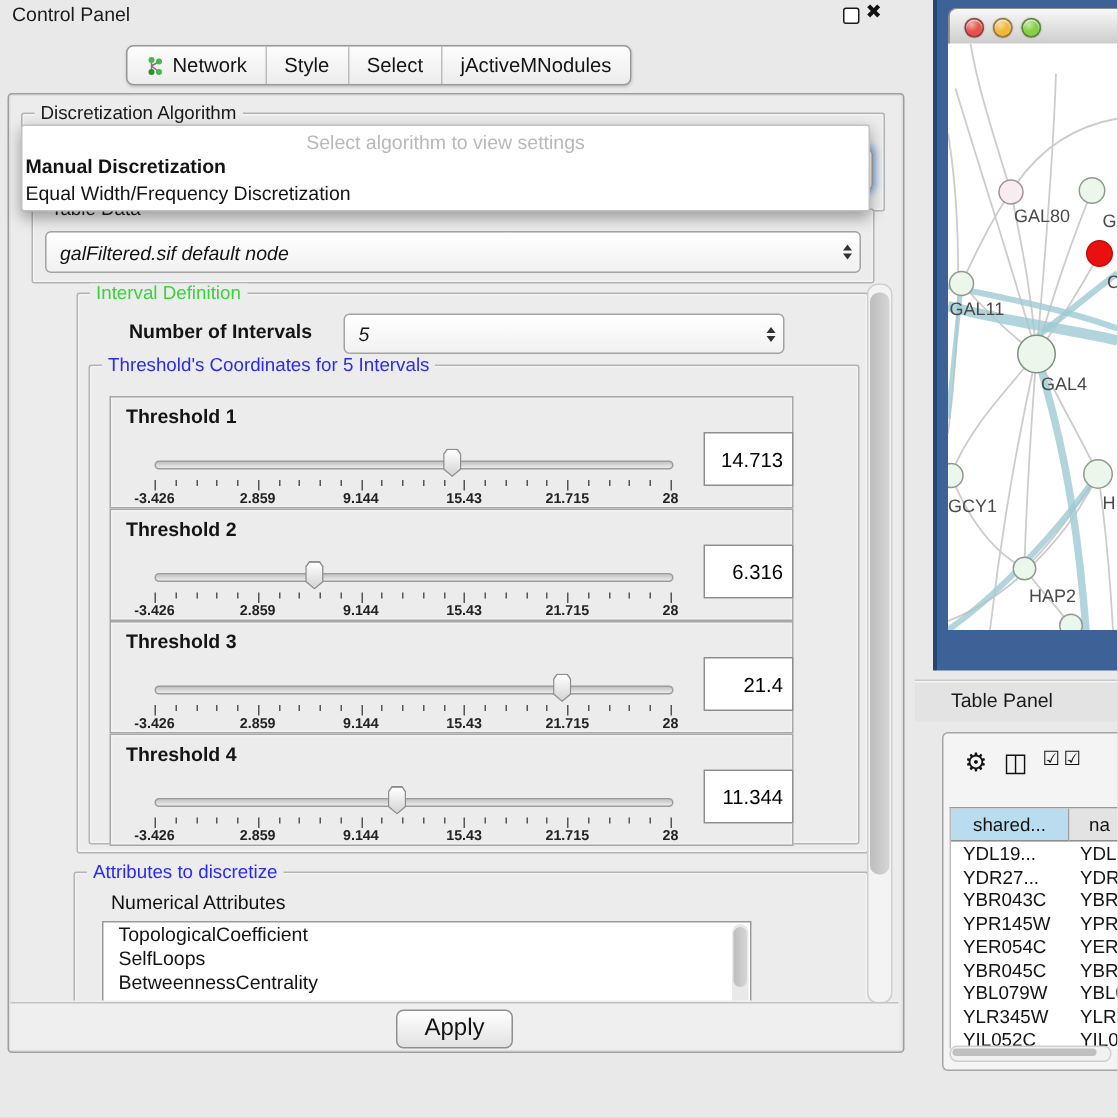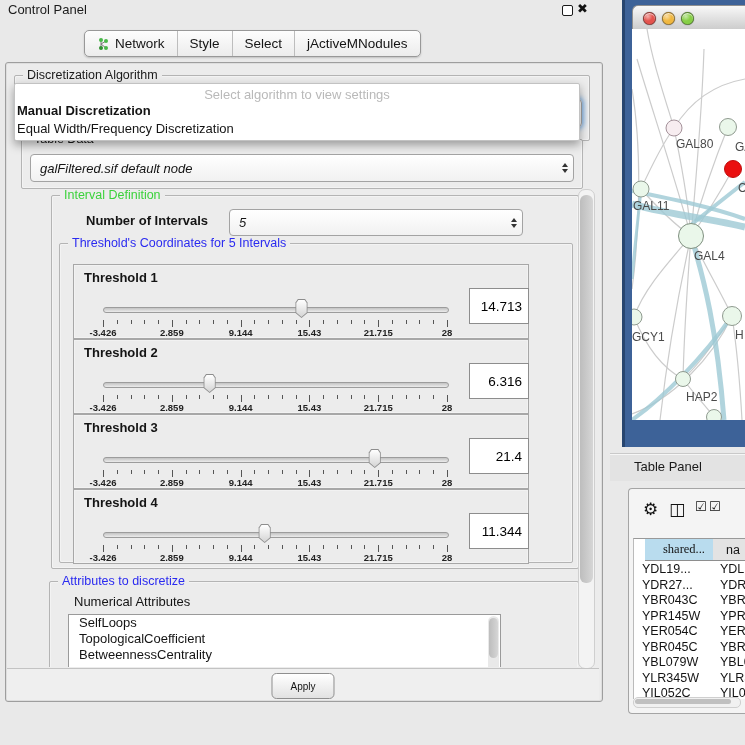--- a/index.html
+++ b/index.html
@@ -64,21 +64,21 @@
        background:#fff;font-family:"Liberation Sans",sans-serif;font-size:13.5px;text-align:right;padding-right:6px;}
 
   
   .nlist{position:absolute;background:#fff;border:1px solid #9a9a9a;overflow:hidden;}
   .nlist .li{font-size:13px;line-height:16px;padding-left:10px;white-space:nowrap;}
   .sb-v{position:absolute;background:#f3f3f3;border:1px solid #cfcfcf;border-radius:7px;}
   .sb-v .tb{position:absolute;left:1px;right:1px;background:linear-gradient(90deg,#bdbdbd,#d6d6d6);border-radius:6px;}
 
   .applybar{left:1px;top:605px;width:592px;height:31px;border-top:1px solid #c3c3c3;background:#efefef;}
   .btn{position:absolute;height:24px;padding:0 18px;border:1px solid #8f8f8f;border-radius:5px;
-       background:linear-gradient(#ffffff,#e2e2e2);font-size:10px;display:flex;align-items:center;}
+       background:linear-gradient(#ffffff,#e2e2e2);font-size:16px;display:flex;align-items:center;}
 
   
   .net-frame{left:622px;top:0;width:123px;height:447px;
              background:linear-gradient(90deg,#27456f 0px,#27456f 3px,#3d6298 3px);}
   .mac-bar{left:632px;top:5px;width:113px;height:24px;border:1px solid #8f8f8f;border-right:none;
            border-radius:6px 0 0 0;background:linear-gradient(#f8f8f8,#cbcbcb);}
   .light{position:absolute;top:6px;width:11px;height:11px;border-radius:50%;box-shadow:inset 0 1px 1px rgba(255,255,255,.7),0 0 1px rgba(0,0,0,.6);}
   .net-canvas{left:632px;top:29px;width:113px;height:391px;background:#fff;overflow:hidden;}
 
   
@@ -336,22 +336,22 @@
             <div class="tlab" style="left: 373px;">28</div>
             <input class="val" value="11.344" style="">
           </div>
         </div>
 
       <div class="grp" style="left:35px;top:392px;width:528px;height:150px;">
         <span class="gt blue">Attributes to discretize</span>
         <div class="abs" style="left:24px;top:12px;font-weight:normal;font-size:13px;text-align:right;">Numerical Attributes</div>
         <div class="nlist" style="left:18px;top:32px;width:431px;height:80px;">
           <div id="attr-items">
+              <div class="li">TopologicalCoefficient</div>
               <div class="li">SelfLoops</div>
-              <div class="li">TopologicalCoefficient</div>
               <div class="li">BetweennessCentrality</div>
             </div>
           <div class="sb-v" style="right:1px;top:1px;width:11px;height:76px;border:none;background:#e9e9e9;">
             <div class="tb" style="top:2px;height:40px;"></div>
           </div>
         </div>
       </div>
     </div>
 
     <div class="sb-v" style="left:572px;top:126px;width:15px;height:478px;">
@@ -424,21 +424,21 @@
   </div>
 
   <div class="abs tp-card">
     <div class="tp-icons" id="tp-icons">
         <span style="left: 14px; top: 10px; font-size: 17px;">⚙</span>
         <span style="left: 40px; top: 10px; font-size: 17px;">◫</span>
         <span style="left: 66px; top: 10px; font-size: 13px;">☑</span>
         <span style="left: 80px; top: 10px; font-size: 13px;">☑</span>
       </div>
     <div class="tbl">
-      <div class="hdr sel" style="left:11px;width:78px;font-family:Liberation Serif, serif;">shared...</div>
+      <div class="hdr sel" style="left:0;width:78px;">shared...</div>
       <div class="hdr norm" style="left:79px;width:40px;">na</div>
       <div id="table-rows">
           <div class="trow" style="top: 23px;">
             <span class="c1">YDL19...</span>
             <span class="c2">YDL1</span>
           </div>
           <div class="trow" style="top: 38.5px;">
             <span class="c1">YDR27...</span>
             <span class="c2">YDR2</span>
           </div>

